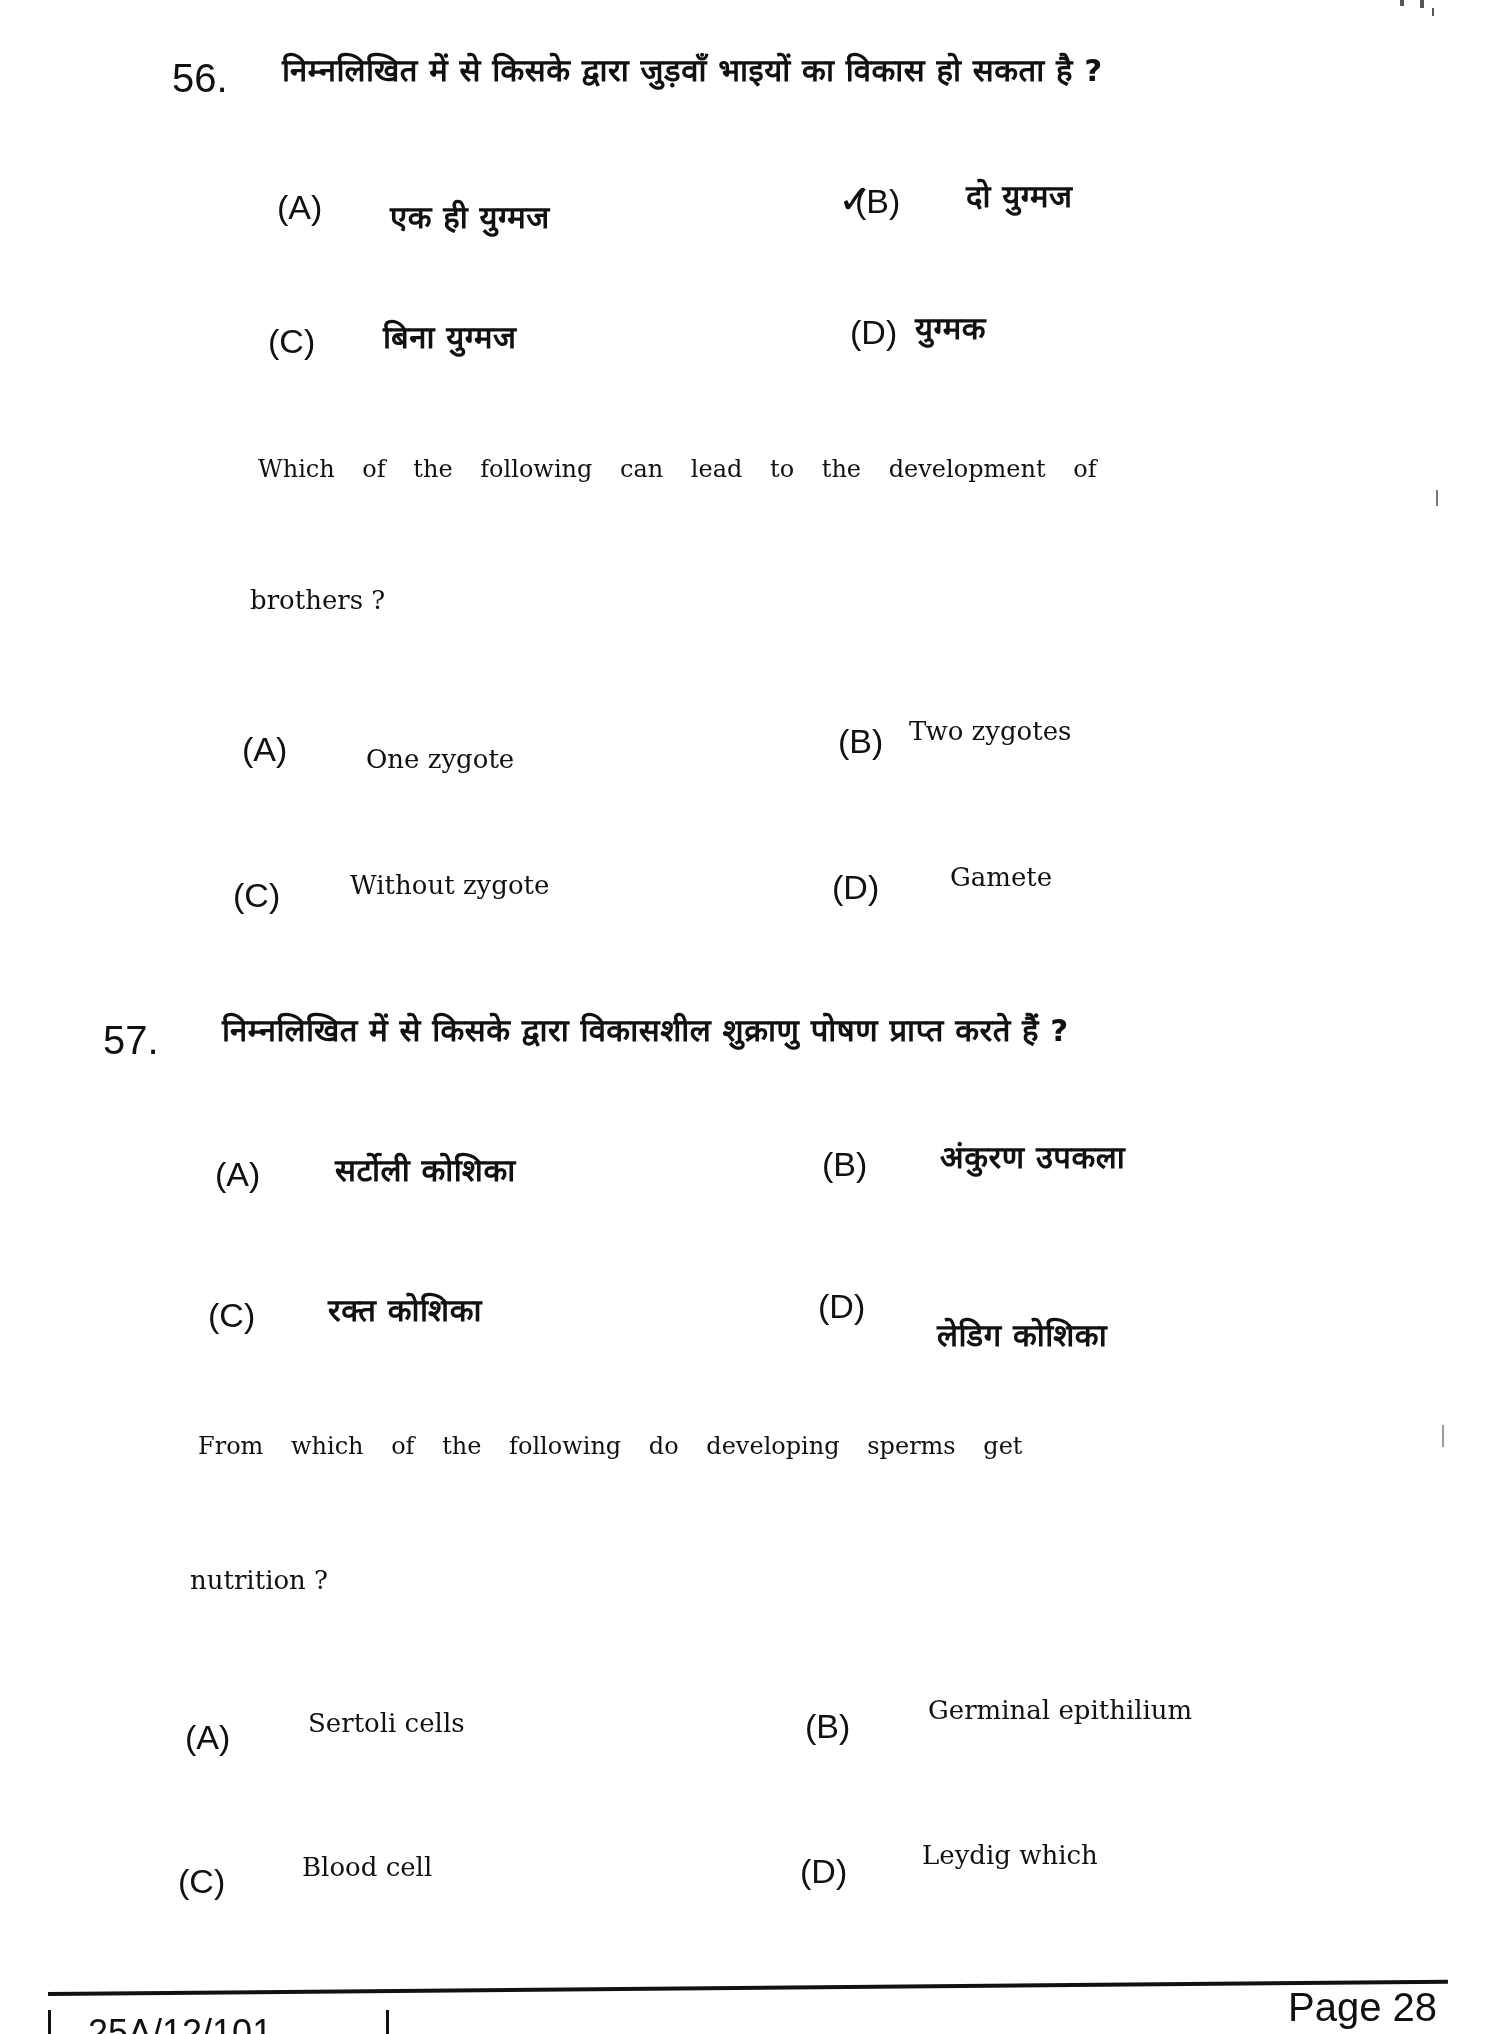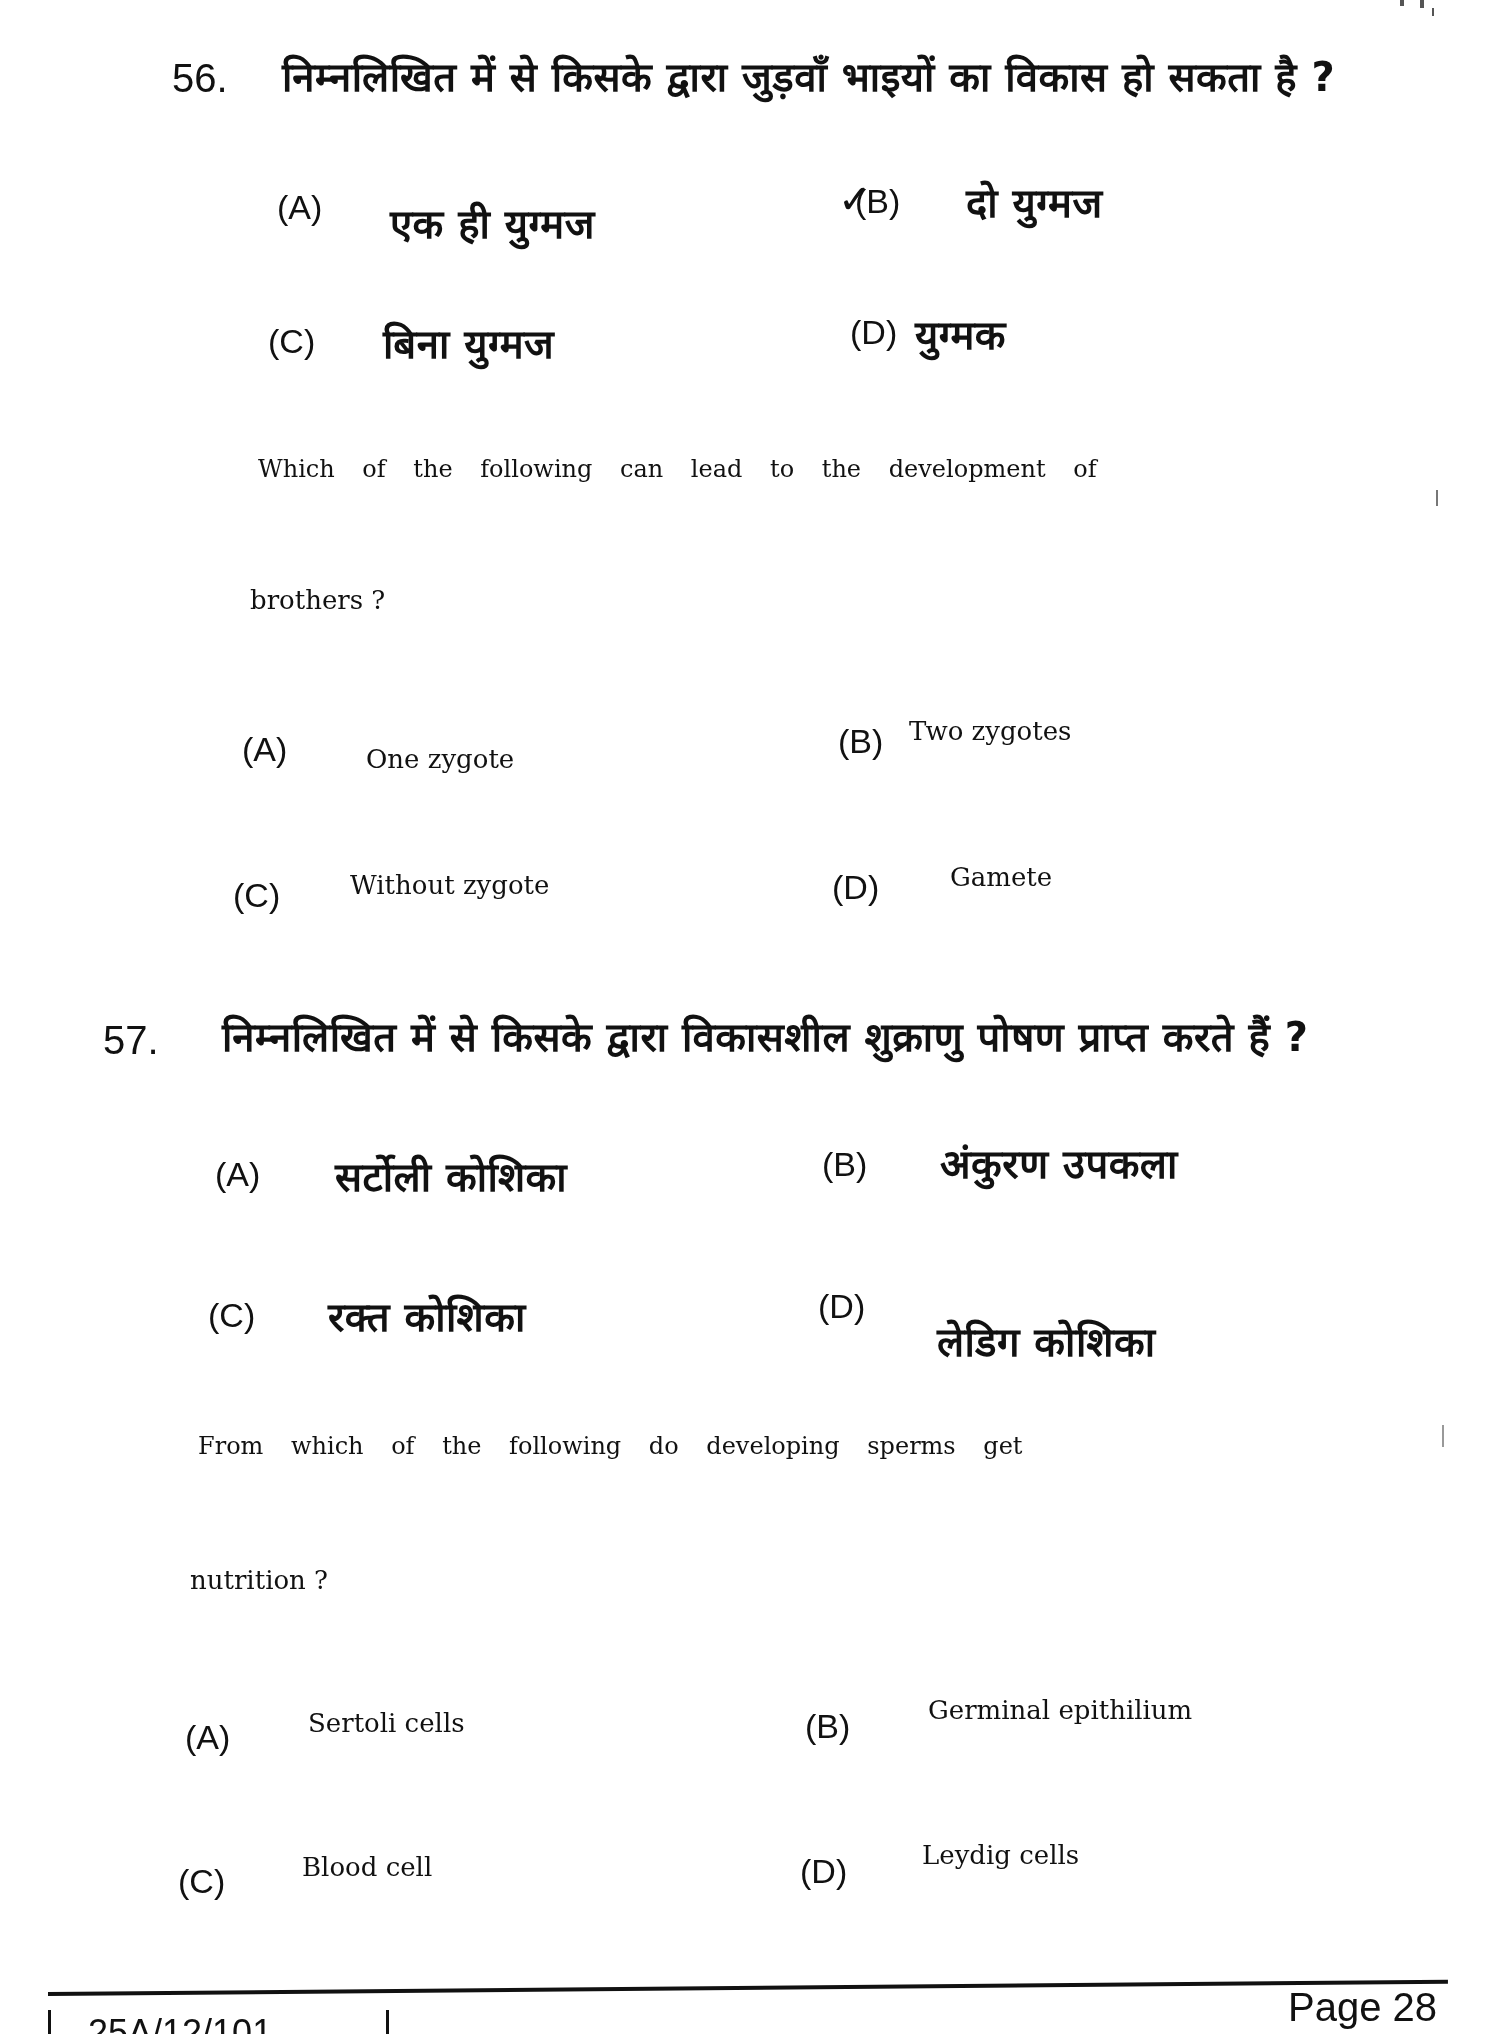--- a/index.html
+++ b/index.html
@@ -1,18 +1,18 @@
 <!DOCTYPE html>
 <html><head>
 <meta charset="utf-8">
 <style>
   html, body { margin:0; padding:0; background:#ffffff; }
   body { width:1505px; height:2034px; position:relative; overflow:hidden; color:#111; }
   .abs { position:absolute; white-space:nowrap; }
-  .hindi { font-family:"DejaVu Sans", sans-serif; font-weight:bold; font-size:40px; letter-spacing:0.5px; }
+  .hindi { font-family:"DejaVu Sans", sans-serif; font-weight:bold; font-size:31px; letter-spacing:0.5px; }
   .num { font-family:"Liberation Sans", sans-serif; font-size:40px; }
   .opt-label { font-family:"Liberation Sans", sans-serif; font-size:34px; }
   .eng { font-family:"DejaVu Serif", serif; font-size:26px; }
   .eng-q { font-family:"DejaVu Serif", serif; font-size:24px; word-spacing:20px; }
   .footer-box { position:absolute; left:48px; top:2010px; width:335px; height:40px; border-left:3px solid #111; border-right:3px solid #111; }
   .footer-line { position:absolute; left:48px; top:1992px; width:1400px; height:4px; background:#111; transform:rotate(-0.5deg); transform-origin:left; }
   .page-num { font-family:"Liberation Sans", sans-serif; font-size:40px; }
   .code { font-family:"Liberation Sans", sans-serif; font-size:36px; }
   .tick { font-family:"DejaVu Sans", sans-serif; font-size:40px; font-weight:bold; }
   .mark { position:absolute; background:#555; }
@@ -72,21 +72,21 @@
 <div class="abs opt-label" style="left:185px; top:1718px;">(A)</div>
 <div class="abs eng" style="left:308px; top:1708px;">Sertoli cells</div>
 
 <div class="abs opt-label" style="left:805px; top:1707px;">(B)</div>
 <div class="abs eng" style="left:928px; top:1695px;">Germinal epithilium</div>
 
 <div class="abs opt-label" style="left:178px; top:1862px;">(C)</div>
 <div class="abs eng" style="left:302px; top:1852px;">Blood cell</div>
 
 <div class="abs opt-label" style="left:800px; top:1852px;">(D)</div>
-<div class="abs eng" style="left:922px; top:1840px;">Leydig cells</div>
+<div class="abs eng" style="left:922px; top:1840px;">Leydig which</div>
 
 <div class="footer-line"></div>
 <div class="footer-box"></div>
 <div class="abs code" style="left:88px; top:2012px;">25A/12/101</div>
 <div class="abs page-num" style="left:1288px; top:1985px;">Page 28</div>
 
 <div class="mark" style="left:1400px; top:0px; width:4px; height:6px;"></div>
 <div class="mark" style="left:1420px; top:0px; width:4px; height:8px;"></div>
 <div class="mark" style="left:1432px; top:8px; width:2px; height:8px;"></div>
 <div class="mark" style="left:1436px; top:490px; width:2px; height:16px; background:#777;"></div>

